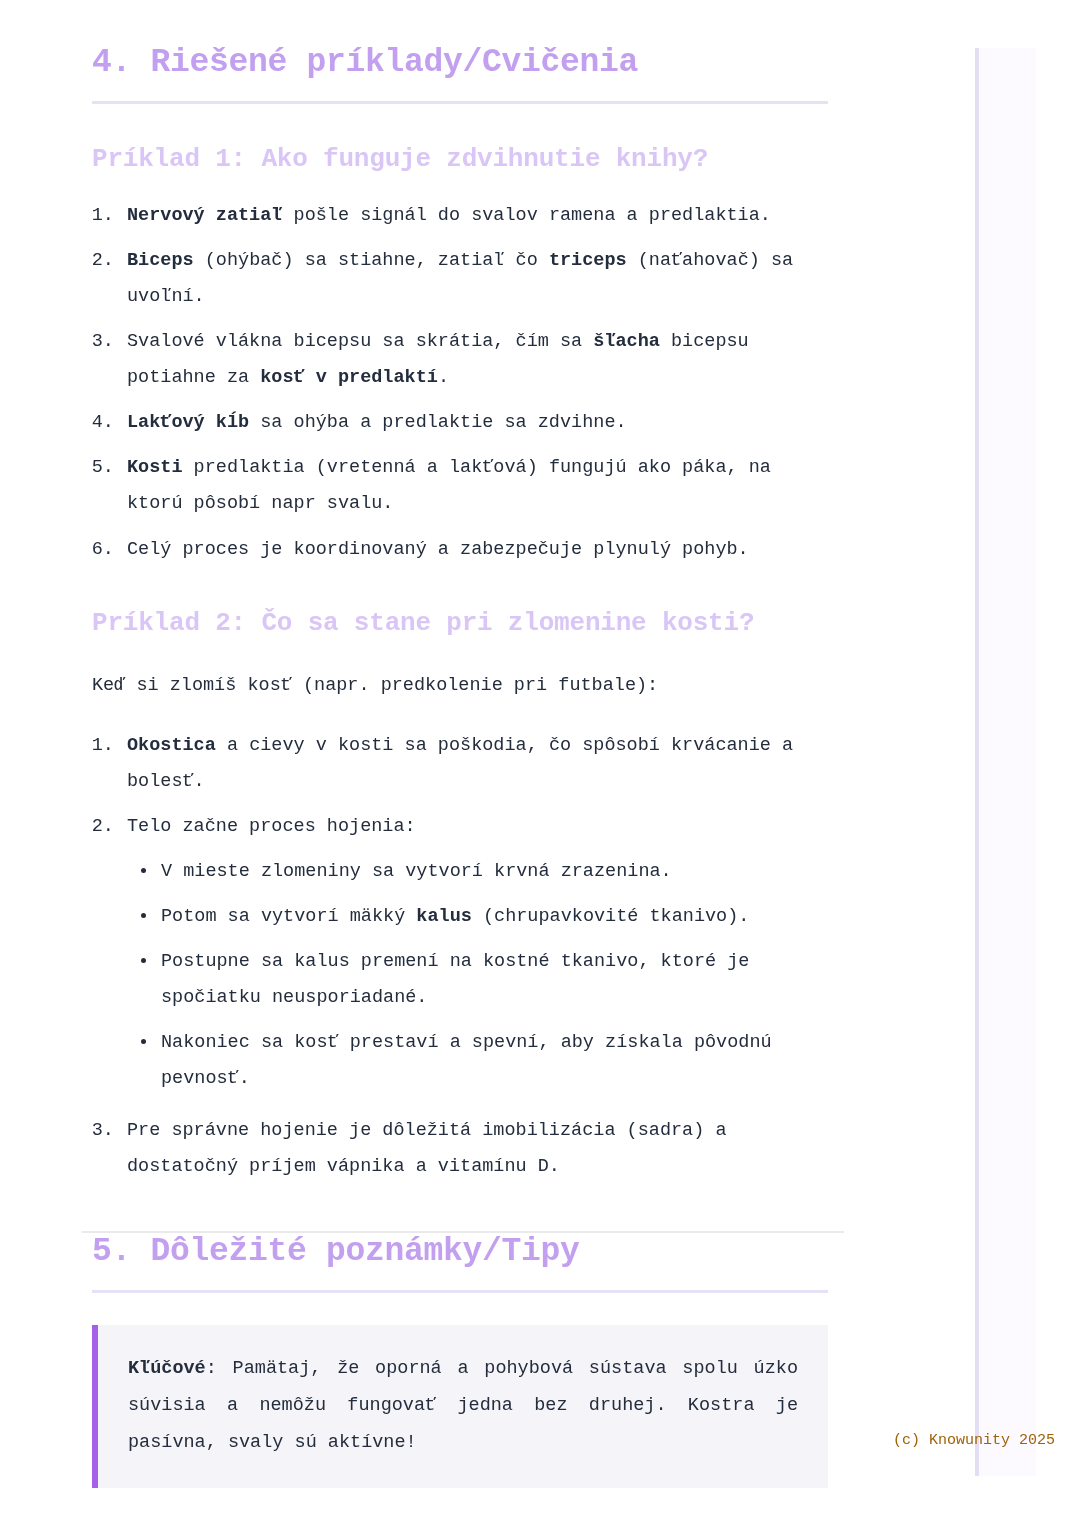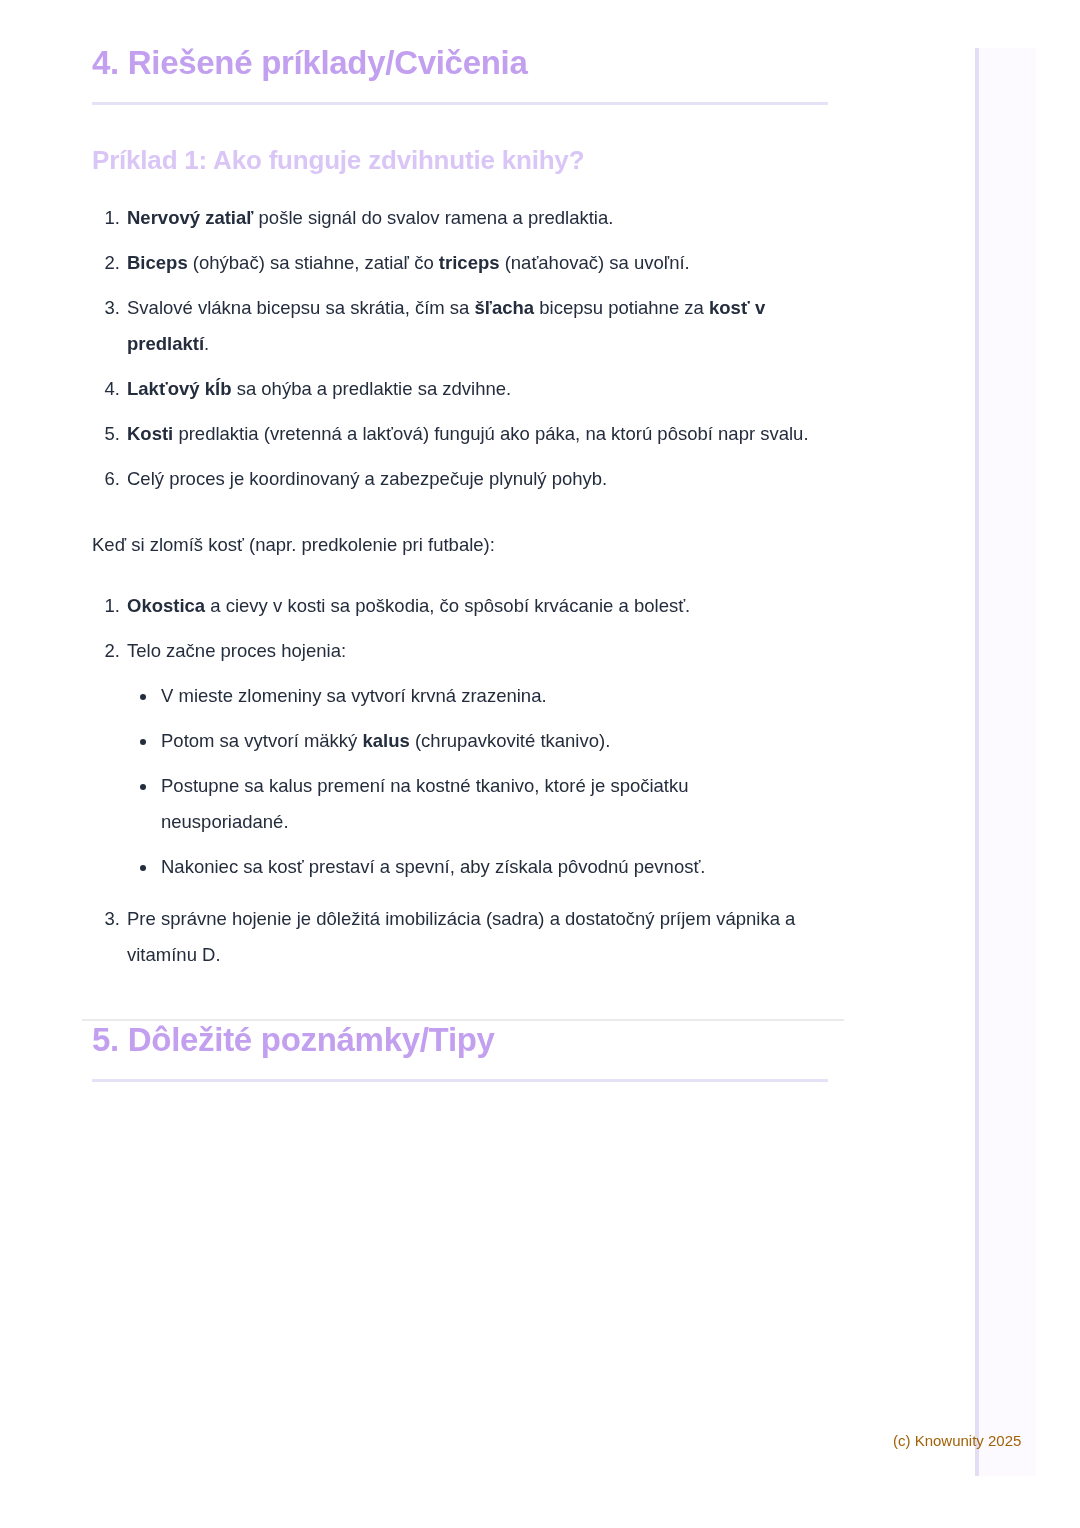--- a/index.html
+++ b/index.html
@@ -5,21 +5,21 @@
   html, body {
     margin: 0;
     padding: 0;
     background: #ffffff;
   }
   .page {
     position: relative;
     width: 1080px;
     height: 1528px;
     background: #ffffff;
-    font-family: Liberation Sans, sans-serif;
+    font-family: Liberation Mono, monospace;
     color: #242d3d;
     overflow: hidden;
   }
   .right-stripe {
     position: absolute;
     left: 975px;
     top: 48px;
     width: 57px;
     height: 1428px;
     background: #fcfafe;
@@ -117,36 +117,38 @@
 
     <ol class="step-list">
         <li><span class="b">Nervový zatiaľ</span><span> pošle signál do svalov ramena a predlaktia.</span></li>
         <li><span class="b">Biceps</span><span> (ohýbač) sa stiahne, zatiaľ čo </span><span class="b">triceps</span><span> (naťahovač) sa uvoľní.</span></li>
         <li><span>Svalové vlákna bicepsu sa skrátia, čím sa </span><span class="b">šľacha</span><span> bicepsu potiahne za </span><span class="b">kosť v predlaktí</span><span>.</span></li>
         <li><span class="b">Lakťový kĺb</span><span> sa ohýba a predlaktie sa zdvihne.</span></li>
         <li><span class="b">Kosti</span><span> predlaktia (vretenná a lakťová) fungujú ako páka, na ktorú pôsobí napr svalu.</span></li>
         <li><span>Celý proces je koordinovaný a zabezpečuje plynulý pohyb.</span></li>
       </ol>
 
+    <h2 class="example-title">Príklad 2: Čo sa stane pri zlomenine kosti?</h2>
 
     <p class="intro">Keď si zlomíš kosť (napr. predkolenie pri futbale):</p>
 
     <ol class="step-list">
         <li><span class="b">Okostica</span><span> a cievy v kosti sa poškodia, čo spôsobí krvácanie a bolesť.</span></li>
         <li><span>Telo začne proces hojenia:</span><ul class="sub-list">
             <li><span>V mieste zlomeniny sa vytvorí krvná zrazenina.</span></li>
             <li><span>Potom sa vytvorí mäkký </span><span class="b">kalus</span><span> (chrupavkovité tkanivo).</span></li>
             <li><span>Postupne sa kalus premení na kostné tkanivo, ktoré je spočiatku neusporiadané.</span></li>
             <li><span>Nakoniec sa kosť prestaví a spevní, aby získala pôvodnú pevnosť.</span></li>
           </ul></li>
         <li><span>Pre správne hojenie je dôležitá imobilizácia (sadra) a dostatočný príjem vápnika a vitamínu D.</span></li>
       </ol>
 
     <hr class="section-divider">
 
     <h1 class="section-title section-5-title">5. Dôležité poznámky/Tipy</h1>
 
+    <div class="callout"><span class="b">Kľúčové</span><span>: Pamätaj, že oporná a pohybová sústava spolu úzko súvisia a nemôžu fungovať jedna bez druhej. Kostra je pasívna, svaly sú aktívne!</span></div>
 
   </div>
 
   <div class="footer-copyright">(c) Knowunity 2025</div>
 
 </div>
 
 </body></html>

